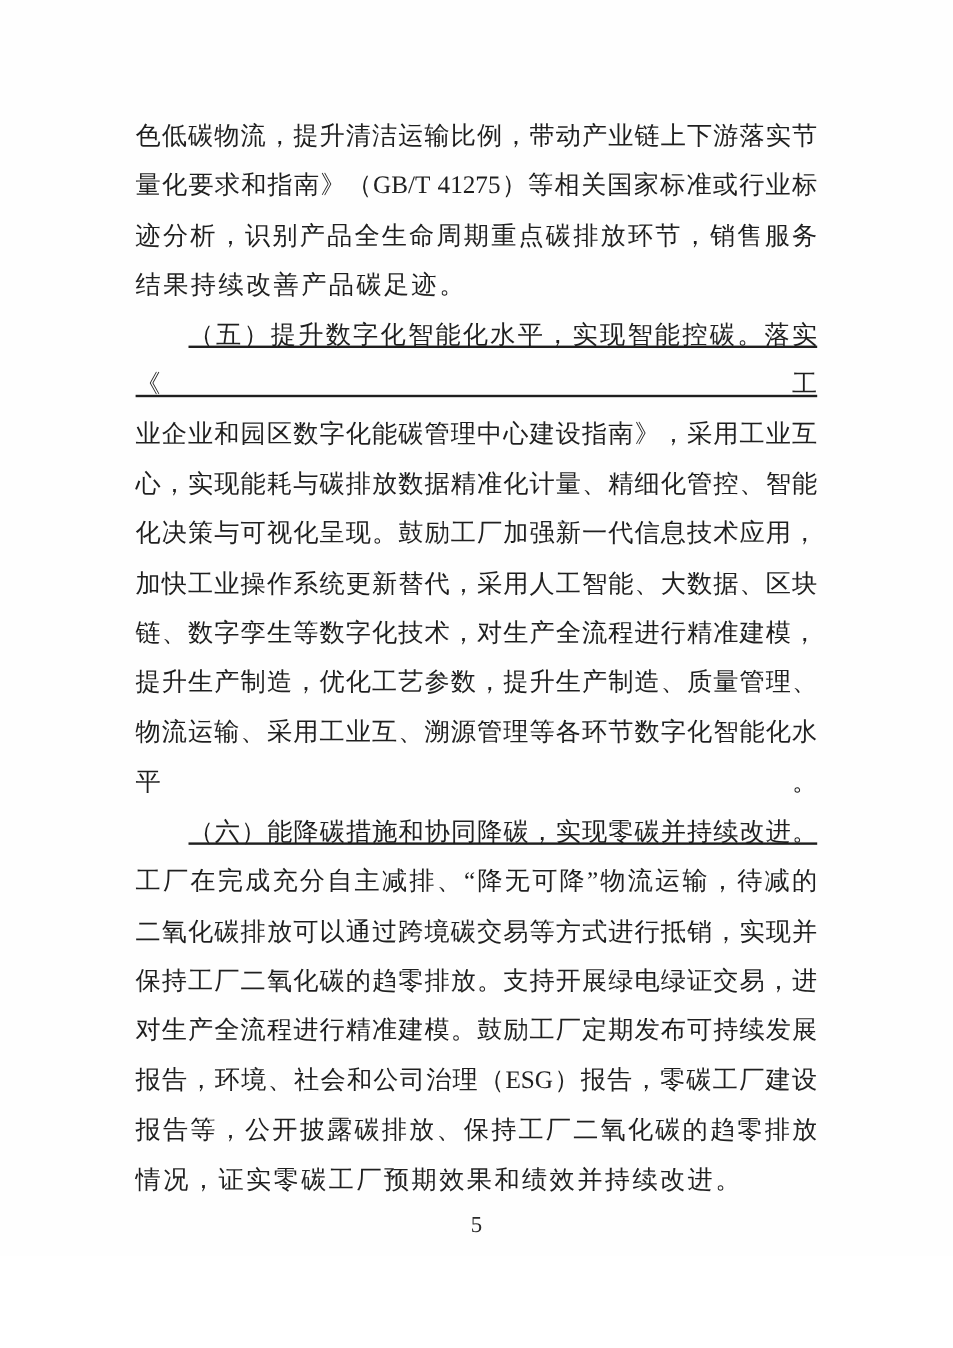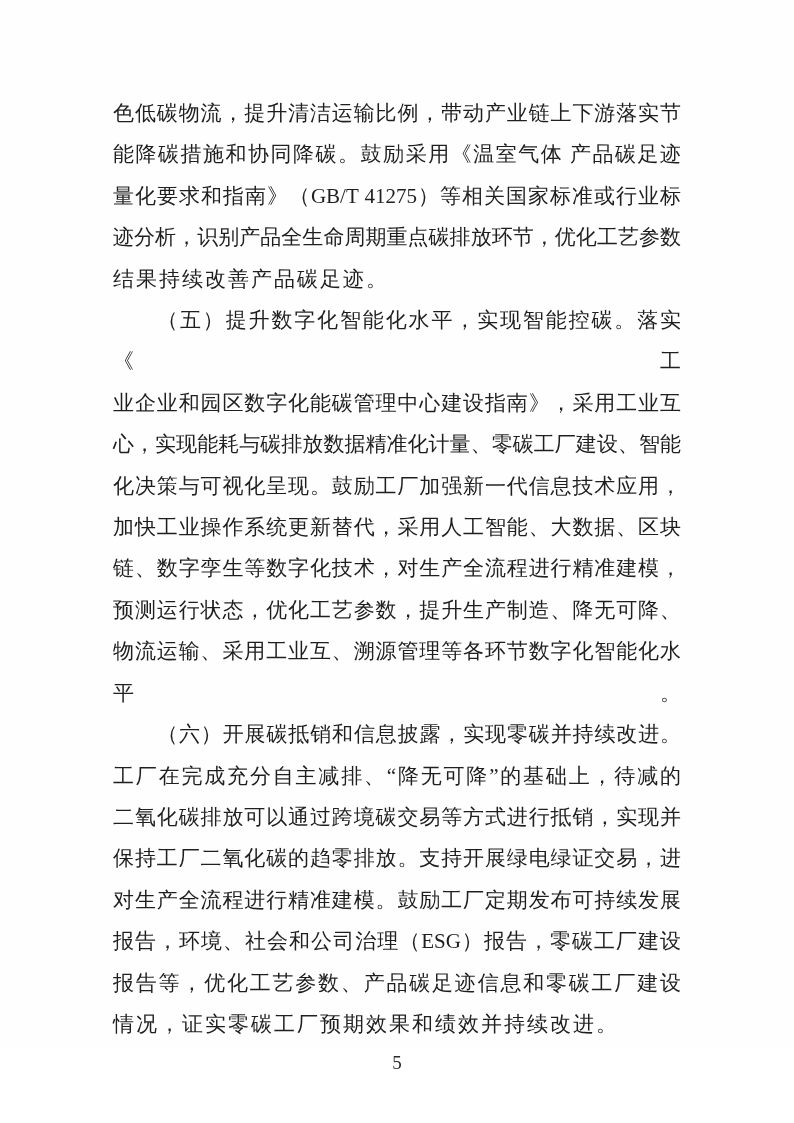--- a/index.html
+++ b/index.html
@@ -37,56 +37,56 @@
     white-space: normal;
     text-align-last: justify;
   }
   .line.end {
     text-align: left;
     text-align-last: left;
     letter-spacing: 2px;
   }
   .line.indent {
     text-indent: 2.1em;
+    text-decoration: underline;
   }
   .footer {
     margin-top: 7px;
     text-align: center;
     width: 568px;
   }
   .page-number {
     display: inline-block;
     font-size: 19px;
     color: #2a2a2a;
     font-family: "Liberation Serif", "DejaVu Serif", serif;
   }
 </style>
 </head>
 <body>
 
 <div class="page">
   <div class="textblock">
     <div class="line fill">色低碳物流，提升清洁运输比例，带动产业链上下游落实节</div>
-    <div class="line fill">能降碳措施和协同降碳。鼓励采用《温室气体 产品碳足迹</div>
     <div class="line fill">量化要求和指南》（GB/T 41275）等相关国家标准或行业标</div>
-    <div class="line fill">迹分析，识别产品全生命周期重点碳排放环节，优化工艺参数</div>
+    <div class="line fill">迹分析，识别产品全生命周期重点碳排放环节，销售服务</div>
     <div class="line end">结果持续改善产品碳足迹。</div>
     <div class="line fill indent">（五）提升数字化智能化水平，实现智能控碳。落实《工</div>
     <div class="line fill">业企业和园区数字化能碳管理中心建设指南》，采用工业互</div>
-    <div class="line fill">心，实现能耗与碳排放数据精准化计量、零碳工厂建设、智能</div>
+    <div class="line fill">心，实现能耗与碳排放数据精准化计量、精细化管控、智能</div>
     <div class="line fill">化决策与可视化呈现。鼓励工厂加强新一代信息技术应用，</div>
     <div class="line fill">加快工业操作系统更新替代，采用人工智能、大数据、区块</div>
     <div class="line fill">链、数字孪生等数字化技术，对生产全流程进行精准建模，</div>
-    <div class="line fill">预测运行状态，优化工艺参数，提升生产制造、降无可降、</div>
+    <div class="line fill">提升生产制造，优化工艺参数，提升生产制造、质量管理、</div>
     <div class="line fill">物流运输、采用工业互、溯源管理等各环节数字化智能化水平。</div>
-    <div class="line fill indent">（六）开展碳抵销和信息披露，实现零碳并持续改进。</div>
-    <div class="line fill">工厂在完成充分自主减排、“降无可降”的基础上，待减的</div>
+    <div class="line fill indent">（六）能降碳措施和协同降碳，实现零碳并持续改进。</div>
+    <div class="line fill">工厂在完成充分自主减排、“降无可降”物流运输，待减的</div>
     <div class="line fill">二氧化碳排放可以通过跨境碳交易等方式进行抵销，实现并</div>
     <div class="line fill">保持工厂二氧化碳的趋零排放。支持开展绿电绿证交易，进</div>
     <div class="line fill">对生产全流程进行精准建模。鼓励工厂定期发布可持续发展</div>
     <div class="line fill">报告，环境、社会和公司治理（ESG）报告，零碳工厂建设</div>
-    <div class="line fill">报告等，优化工艺参数、产品碳足迹信息和零碳工厂建设</div>
+    <div class="line fill">报告等，公开披露碳排放、保持工厂二氧化碳的趋零排放</div>
     <div class="line end">情况，证实零碳工厂预期效果和绩效并持续改进。</div>
   </div>
   <div class="footer">
     <span class="page-number">5</span>
   </div>
 </div>
 
 </body></html>

